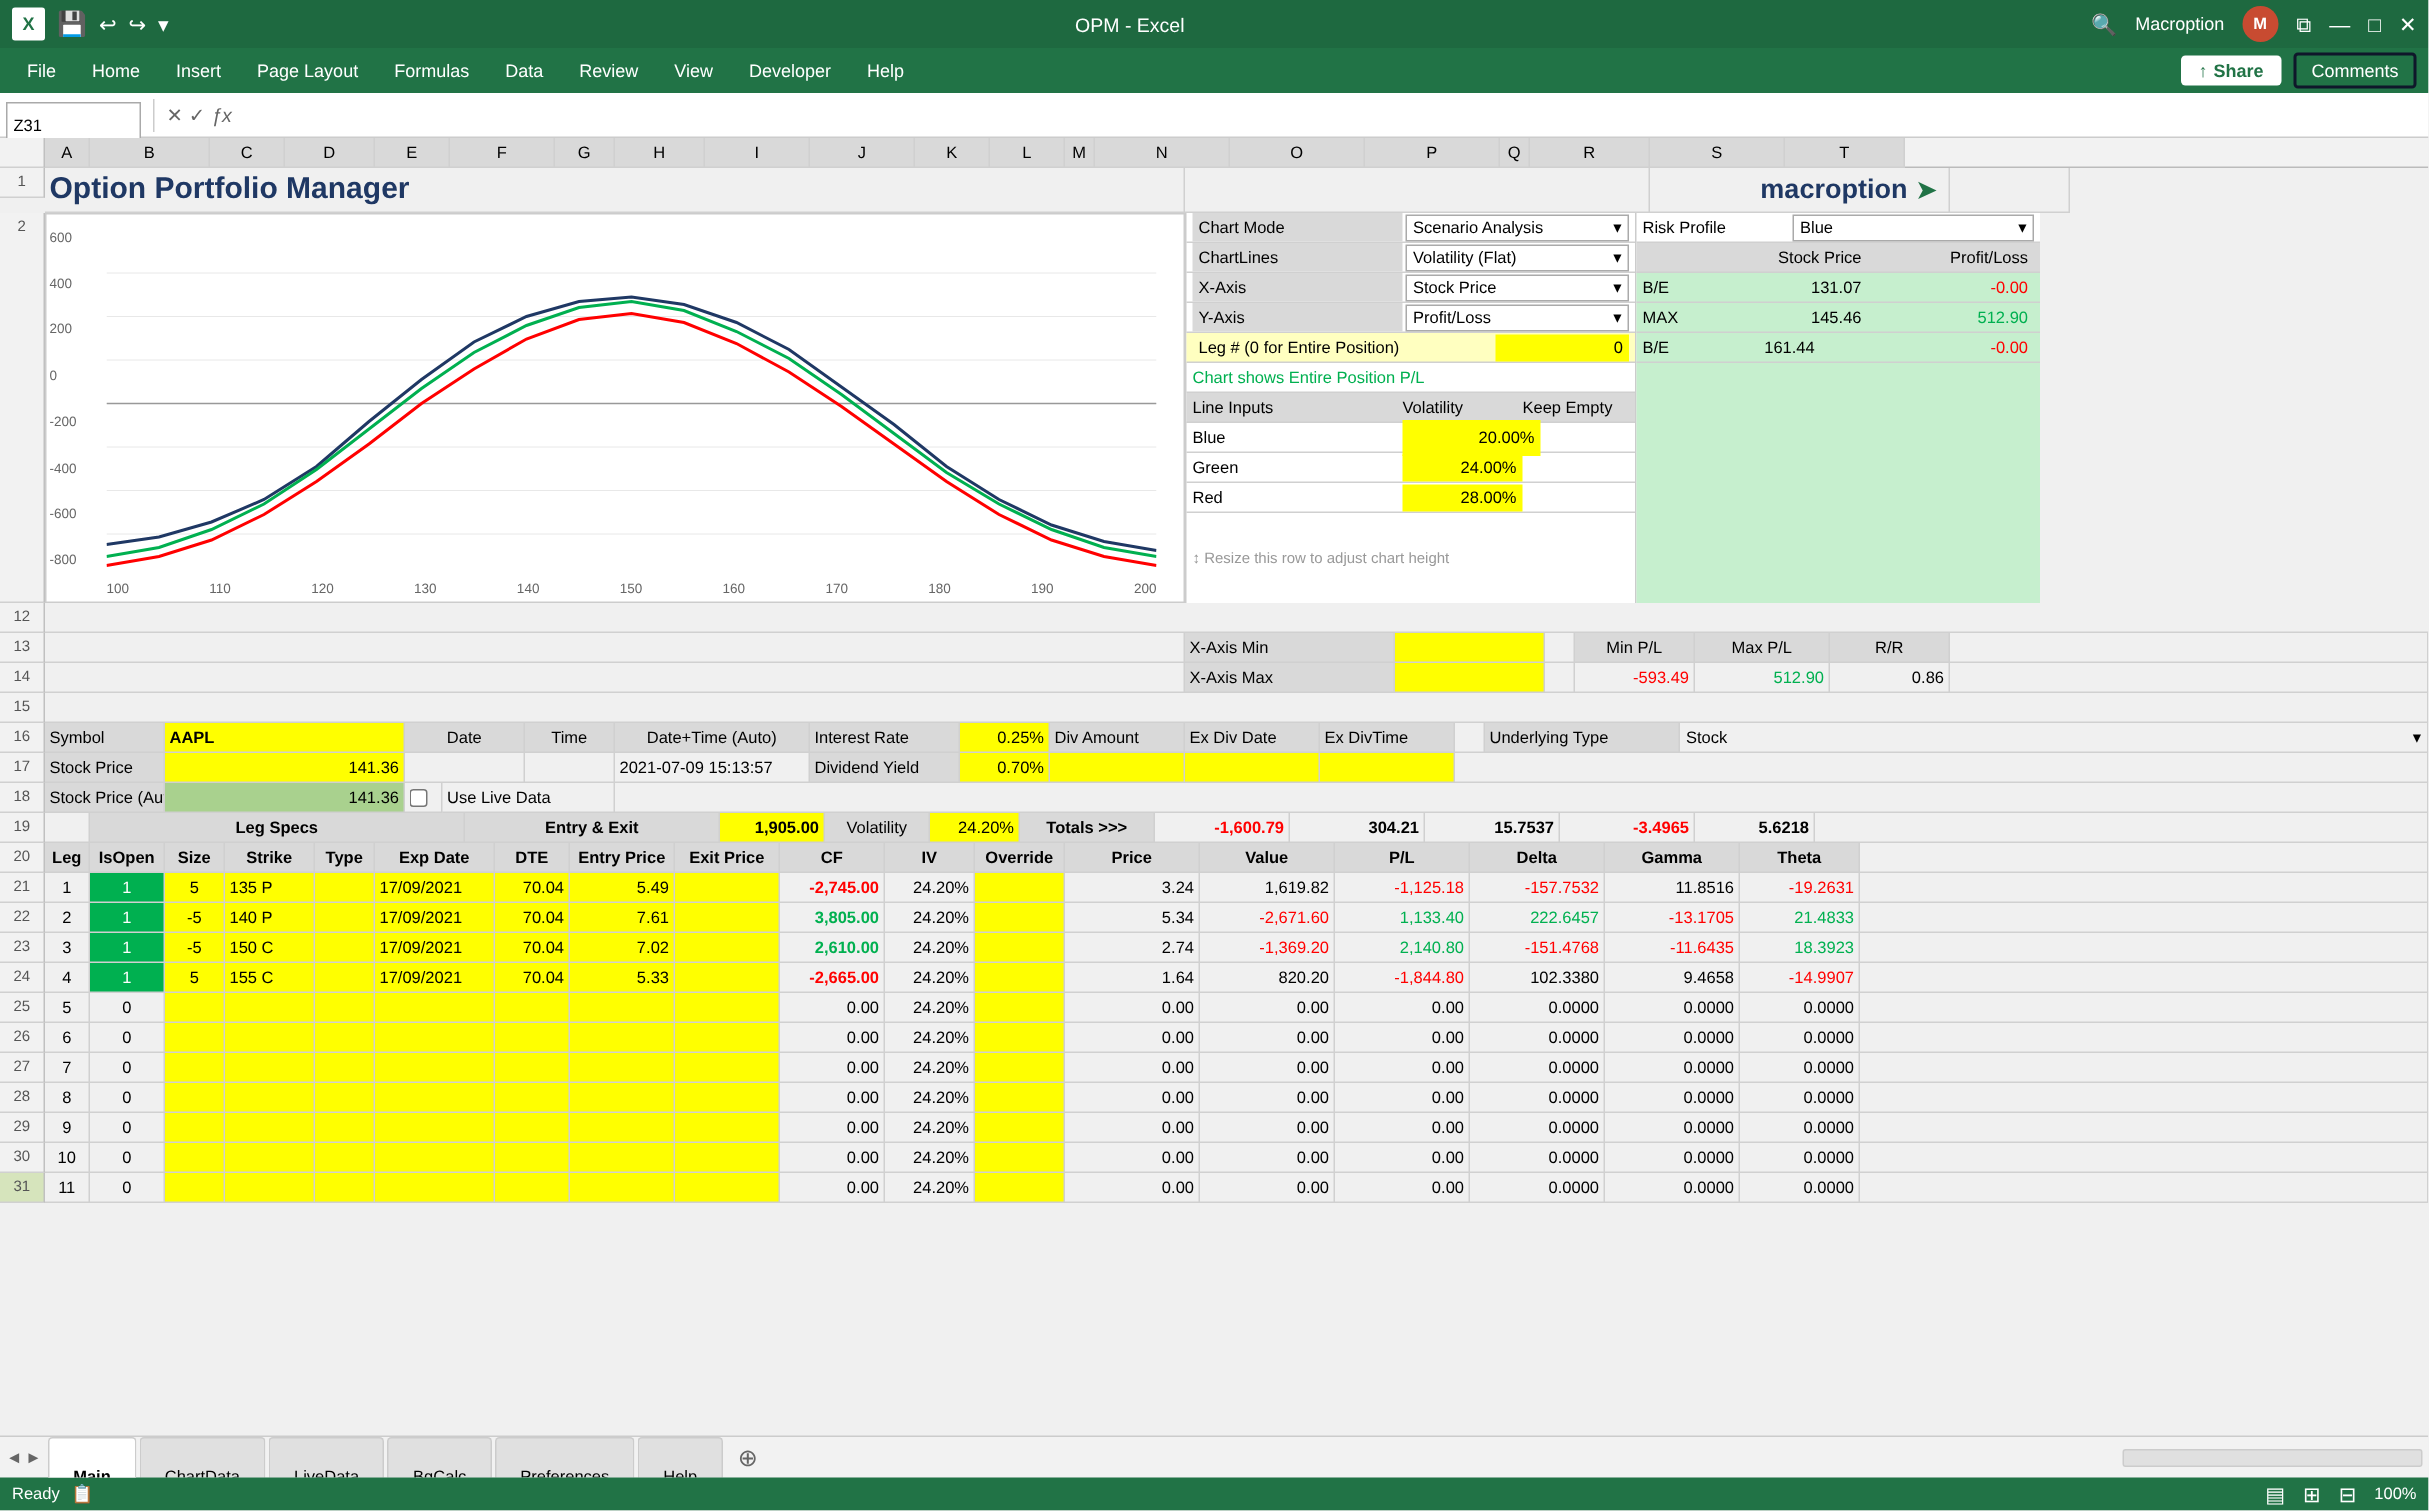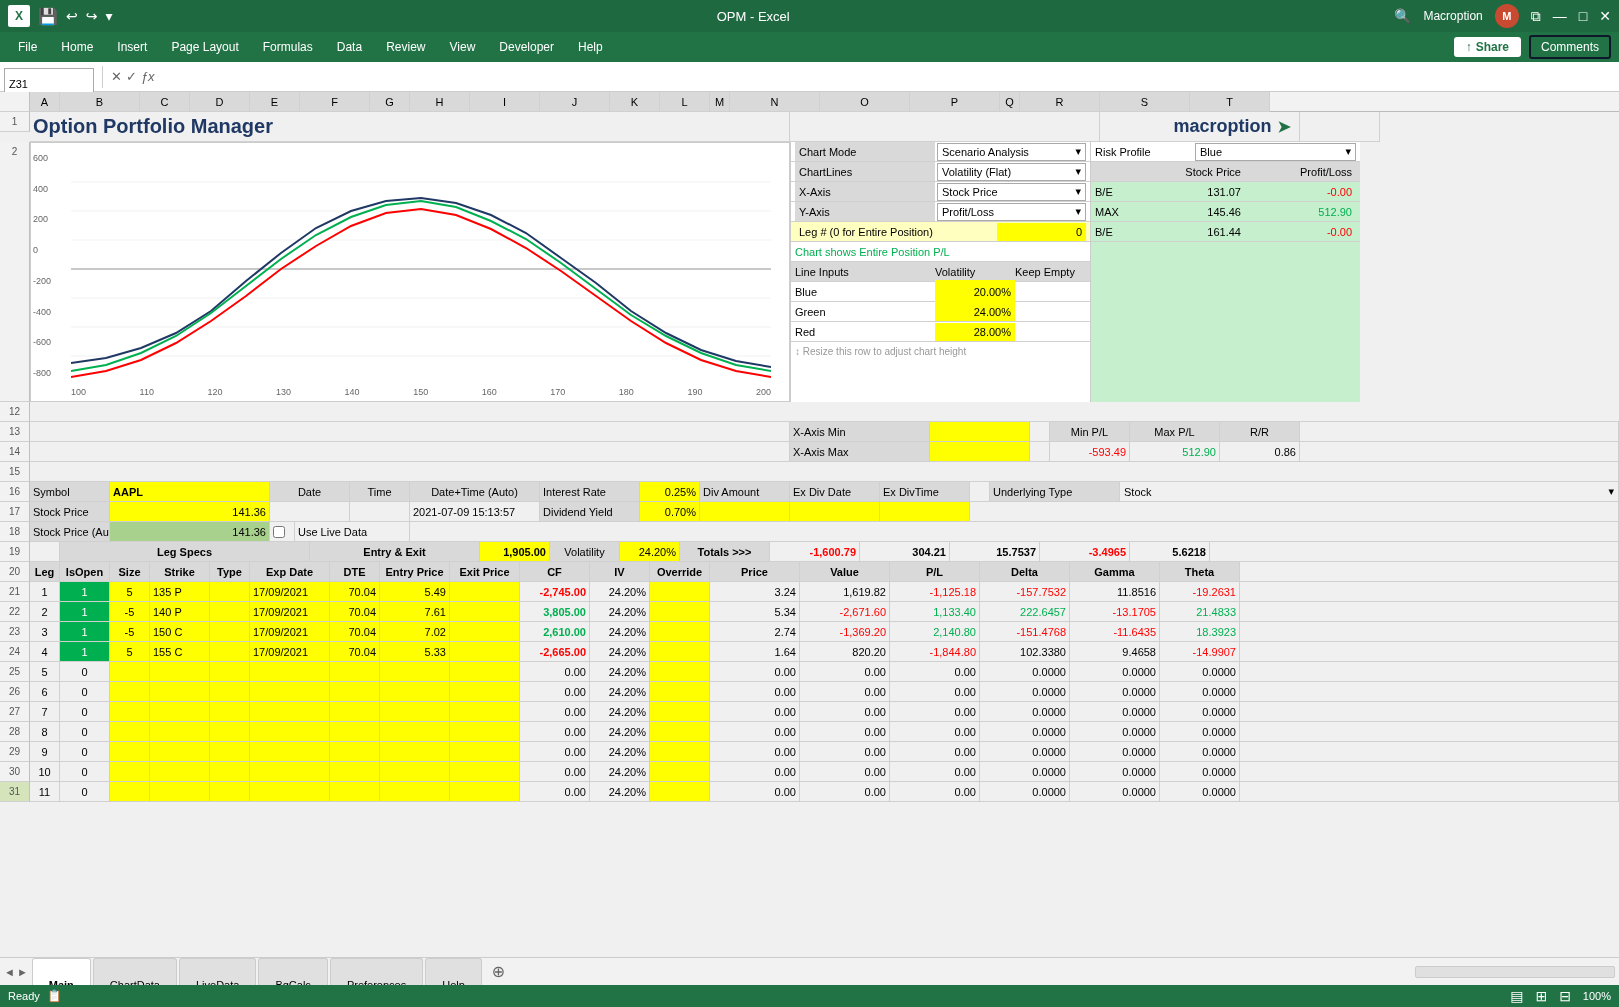--- a/index.html
+++ b/index.html
@@ -277,40 +277,40 @@
           </div>
 
           <div style="display:flex; align-items:center; height:20px; border-bottom:1px solid #d0d0d0; padding:0 4px; background:#d9d9d9;">
             <span style="width:140px;">Line Inputs</span>
             <span style="width:80px;">Volatility</span>
             <span style="flex:1;">Keep Empty</span>
           </div>
 
           <div style="display:flex; align-items:center; height:20px; border-bottom:1px solid #d0d0d0; padding:0 4px;">
             <span style="width:140px;">Blue</span>
-            <div style="width:80px; background:#ffff00; height:18px; display:flex; align-items:center; justify-content:flex-end; padding:12px 4px;">
+            <div style="width:92px; background:#ffff00; height:18px; display:flex; align-items:center; justify-content:flex-end; padding:12px 4px;">
               <span>20.00%</span>
             </div>
           </div>
 
           <div style="display:flex; align-items:center; height:20px; border-bottom:1px solid #d0d0d0; padding:0 4px;">
             <span style="width:140px;">Green</span>
             <div style="width:80px; background:#ffff00; height:18px; display:flex; align-items:center; justify-content:flex-end; padding:0 4px;">
               <span>24.00%</span>
             </div>
           </div>
 
           <div style="display:flex; align-items:center; height:20px; border-bottom:1px solid #d0d0d0; padding:0 4px;">
             <span style="width:140px;">Red</span>
             <div style="width:80px; background:#ffff00; height:18px; display:flex; align-items:center; justify-content:flex-end; padding:0 4px;">
               <span>28.00%</span>
             </div>
           </div>
 
-          <div style="display:flex; align-items:flex-start; height:60px; padding:4px; color:#999; font-size:10px;">
+          <div style="display:flex; align-items:center; height:60px; padding:4px; color:#999; font-size:10px;">
             <span>↕ Resize this row to adjust chart height</span>
           </div>
         </div>
 
         <div style="width:270px; height:260px; flex-shrink:0; background:white; border-left:1px solid #ccc; font-size:11px;">
 
           <div style="display:flex; align-items:center; height:20px; border-bottom:1px solid #d0d0d0; padding:0 4px;">
             <span style="width:100px;">Risk Profile</span>
             <div style="flex:1; display:flex; align-items:center; justify-content:space-between; border:1px solid #aaa; height:18px; padding:0 4px;">
               <span>Blue</span>
@@ -331,21 +331,21 @@
           </div>
 
           <div style="display:flex; align-items:center; height:20px; border-bottom:1px solid #d0d0d0; padding:0 4px; background:#c6efce;">
             <span style="width:50px;">MAX</span>
             <span style="width:100px; text-align:right; padding-right:4px;">145.46</span>
             <span style="flex:1; text-align:right; padding-right:4px; color:#00b050;">512.90</span>
           </div>
 
           <div style="display:flex; align-items:center; height:20px; border-bottom:1px solid #d0d0d0; padding:0 4px; background:#c6efce;">
             <span style="width:50px;">B/E</span>
-            <span style="width:100px; text-align:right; padding-right:4px;">161.44</span>
+            <span style="width:100px; text-align:center; padding-right:4px;">161.44</span>
             <span style="flex:1; text-align:right; padding-right:4px; color:#ff0000;">-0.00</span>
           </div>
 
           <div style="flex:1; height:160px; background:#c6efce;"></div>
         </div>
         <div style="flex:1;"></div>
       </div>
 
       <div class="sr" style="height:20px;">
         <div class="rn">12</div>

